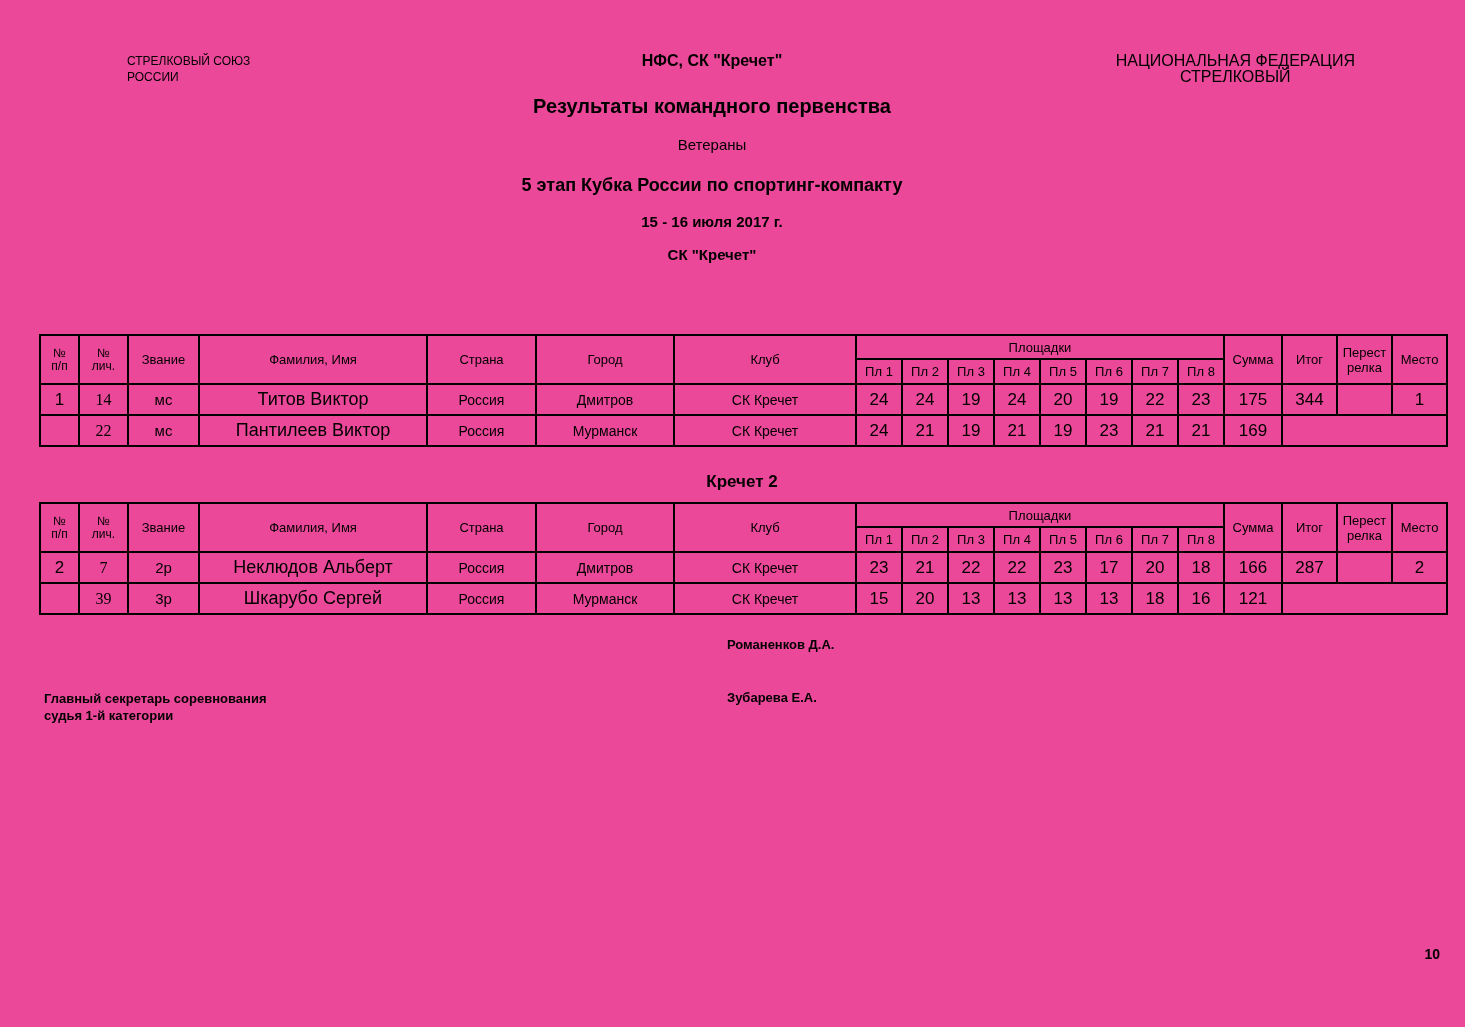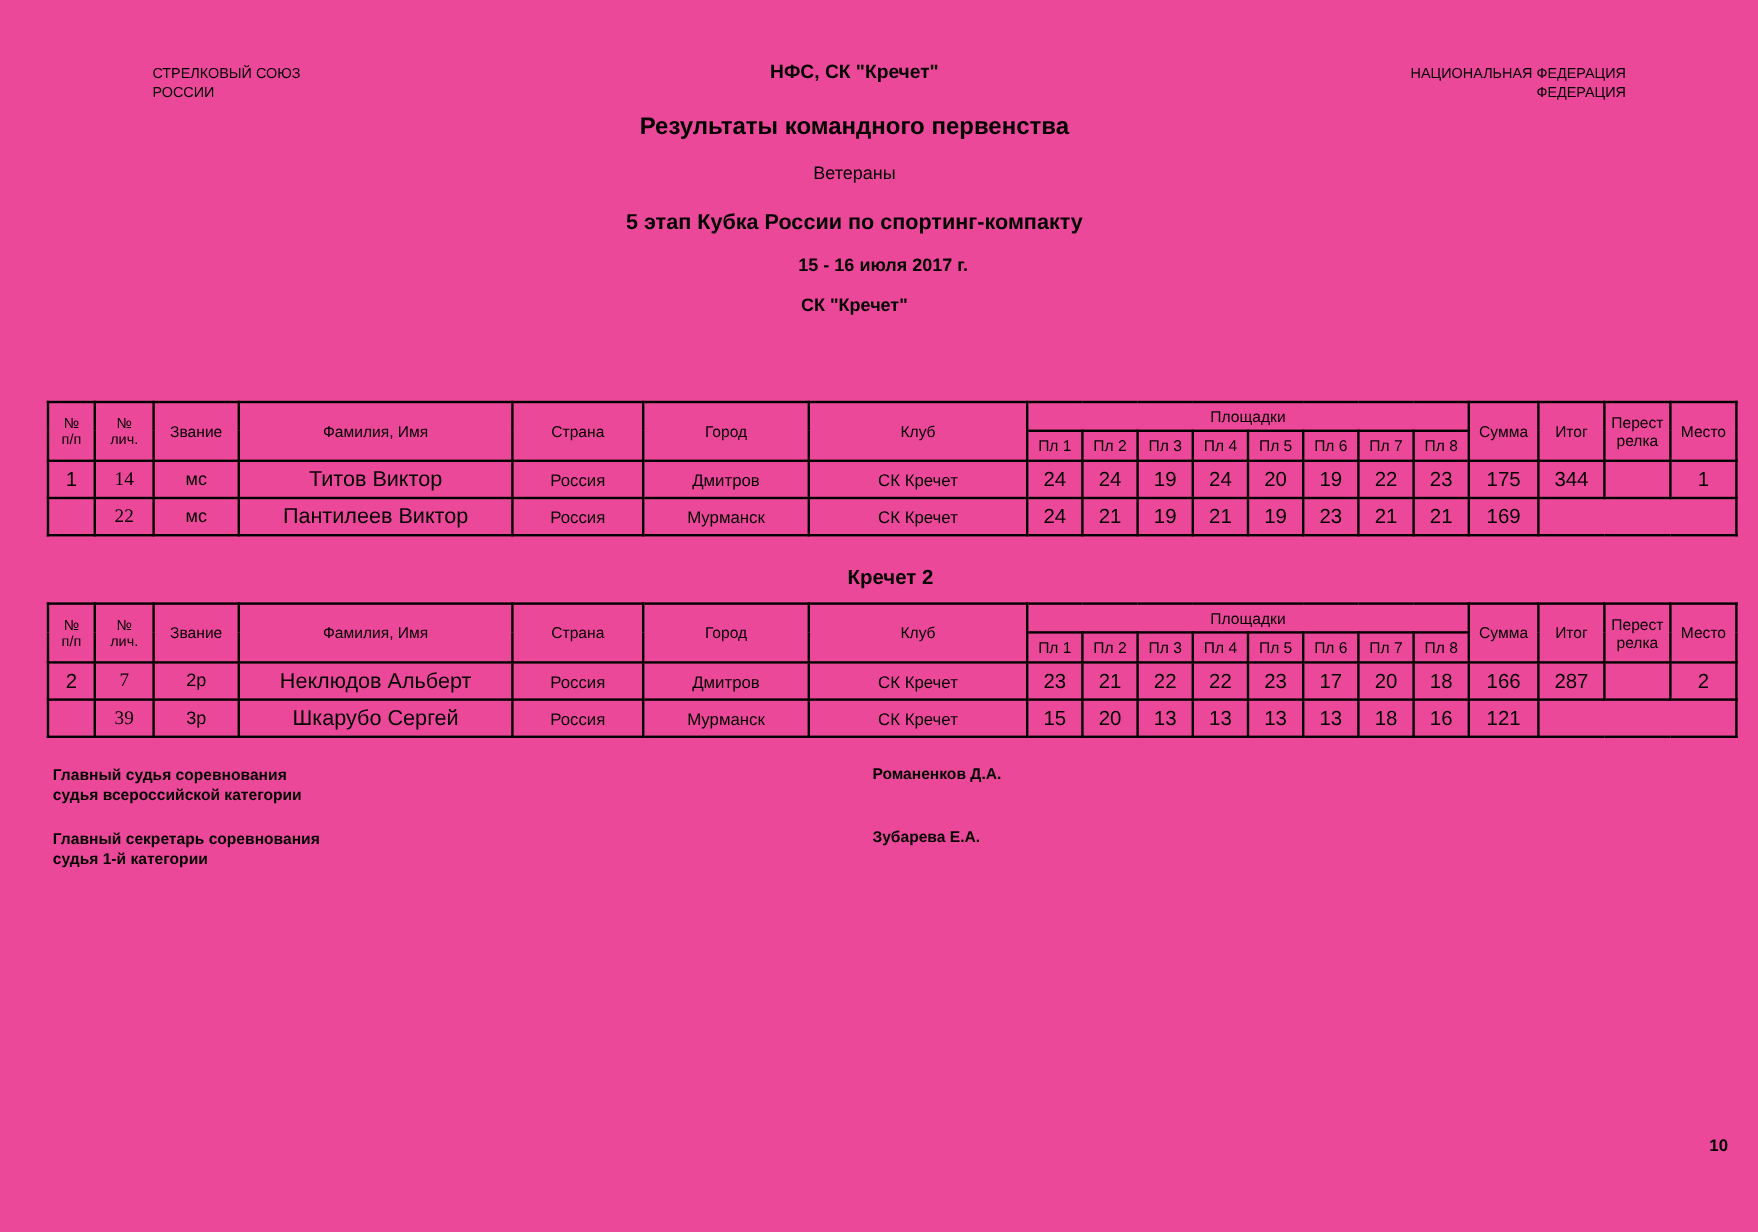--- a/index.html
+++ b/index.html
@@ -8,27 +8,27 @@
     width: 1465px;
     height: 1027px;
     background: #ec4899;
     color: #000000;
     font-family: "Liberation Sans", sans-serif;
     overflow: hidden;
   }
   .abs { position: absolute; }
   
   .org-left  { left: 127px; top: 53px; font-size: 12px; line-height: 16px; }
-  .org-right { right: 110px; top: 53px; font-size: 12px; line-height: 16px; text-align: right; }
+  .org-right { right: 110px; top: 53px; font-size: 16px; line-height: 16px; text-align: center; }
   .center-line { left: 0; width: 1424px; text-align: center; }
   .org-center { top: 52px;  font-size: 16px; font-weight: bold; }
   .t-main  { top: 95px;  font-size: 20px; font-weight: bold; }
   .t-sub   { top: 136px; font-size: 15px; }
   .t-event { top: 175px; font-size: 18px; font-weight: bold; }
-  .t-date  { top: 213px; font-size: 15px; font-weight: bold; padding-left: 24px; }
+  .t-date  { top: 213px; font-size: 15px; font-weight: bold; }
   .t-venue { top: 246px; font-size: 15px; font-weight: bold; }
   
   .team-title { left: 39px; width: 1406px; text-align: center; font-size: 17px; font-weight: bold; }
   .tt1 { top: 301px; }
   .tt2 { top: 472px; }
   
   table.results { position: absolute; left: 39px; border-collapse: collapse; table-layout: fixed; }
   .tb1 { top: 334px; }
   .tb2 { top: 502px; }
   table.results th, table.results td {
@@ -69,21 +69,21 @@
 
 <div class="page">
 
   <div class="abs org-left">
     <div>СТРЕЛКОВЫЙ СОЮЗ</div>
     <div>РОССИИ</div>
   </div>
   <div class="abs center-line org-center">НФС, СК "Кречет"</div>
   <div class="abs org-right">
     <div>НАЦИОНАЛЬНАЯ ФЕДЕРАЦИЯ</div>
-    <div>ФЕДЕРАЦИЯ</div>
+    <div>СТРЕЛКОВЫЙ</div>
   </div>
 
   <div class="abs center-line t-sub">Ветераны</div>
   <div class="abs center-line t-main">Результаты командного первенства</div>
   <div class="abs center-line t-event">5 этап Кубка России по спортинг-компакту</div>
   <div class="abs center-line t-date">15 - 16 июля 2017 г.</div>
   <div class="abs center-line t-venue">СК "Кречет"</div>
 
   <table class="results tb1">
     <colgroup>
@@ -281,24 +281,20 @@
         <td class="c-score">13</td>
         <td class="c-score">13</td>
         <td class="c-score">18</td>
         <td class="c-score">16</td>
         <td class="c-sum">121</td>
         <td class="ghost" colspan="3"></td>
       </tr>
     </tbody>
   </table>
 
-  <div class="abs sig-role sig1">
-    <div>Главный судья соревнования</div>
-    <div>судья всероссийской категории</div>
-  </div>
   <div class="abs sig-name sig1">Романенков Д.А.</div>
 
   <div class="abs sig-role sig2">
     <div>Главный секретарь соревнования</div>
     <div>судья 1-й категории</div>
   </div>
   <div class="abs sig-name sig2">Зубарева Е.А.</div>
 
   <div class="abs page-num">10</div>
 

